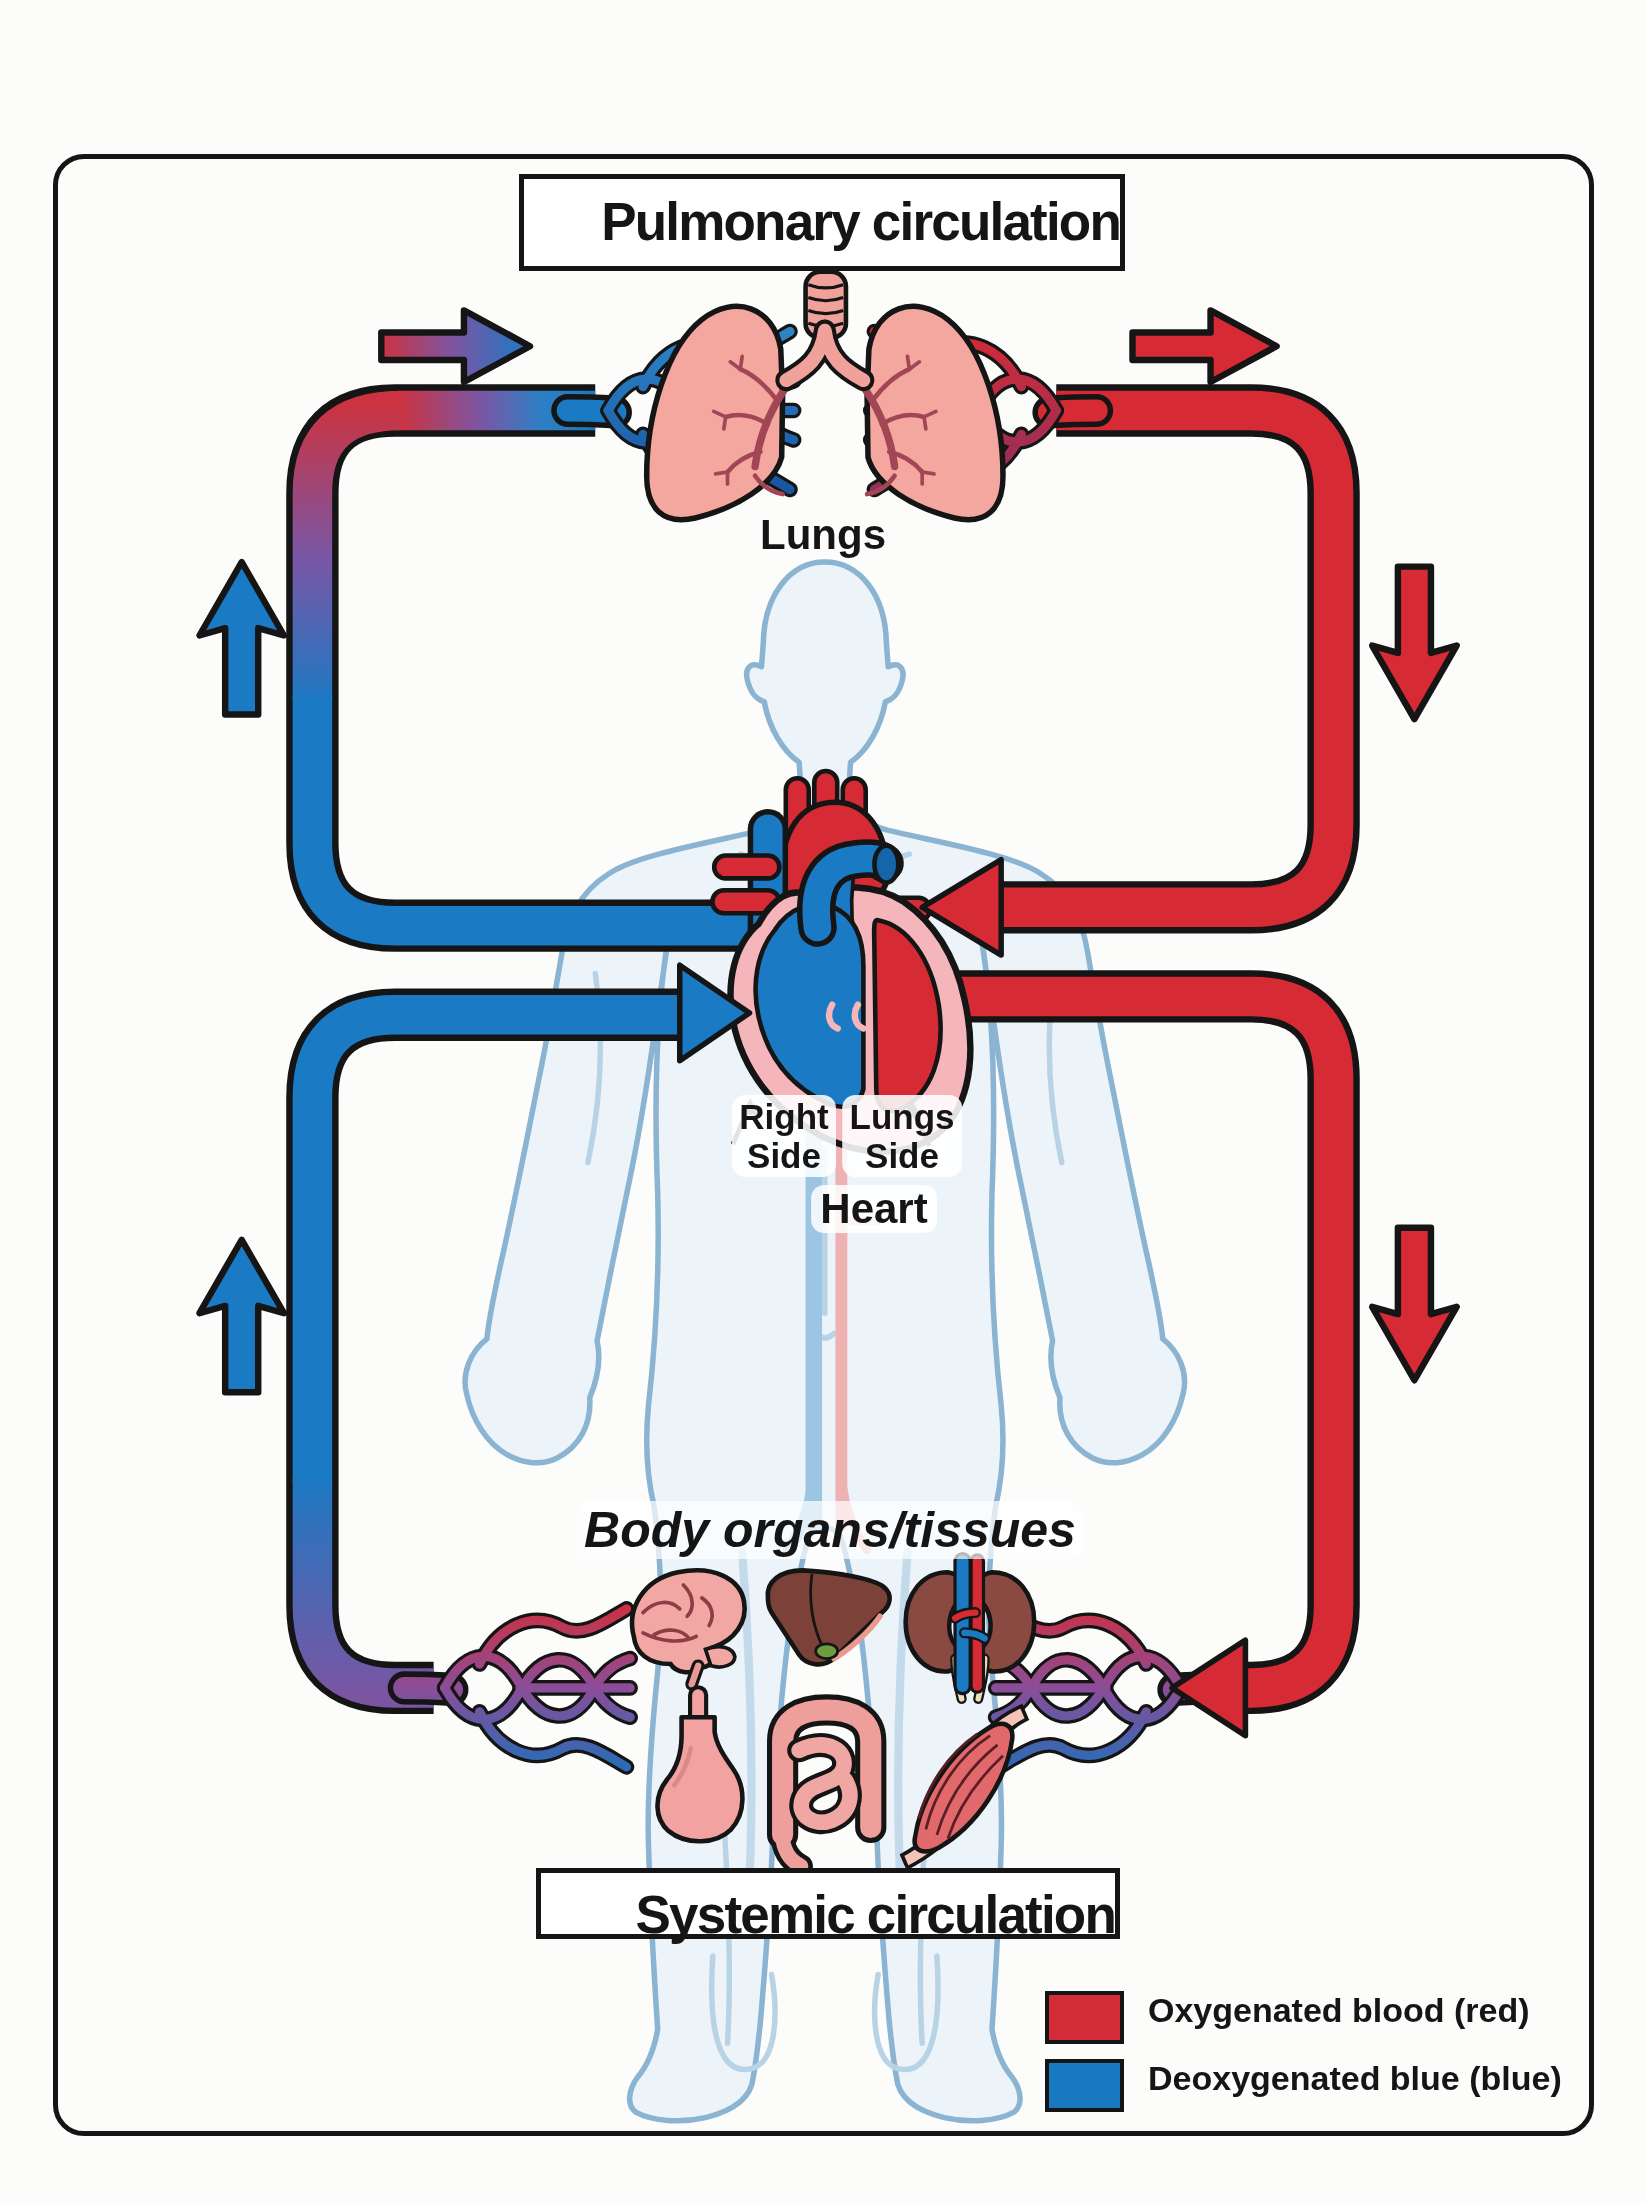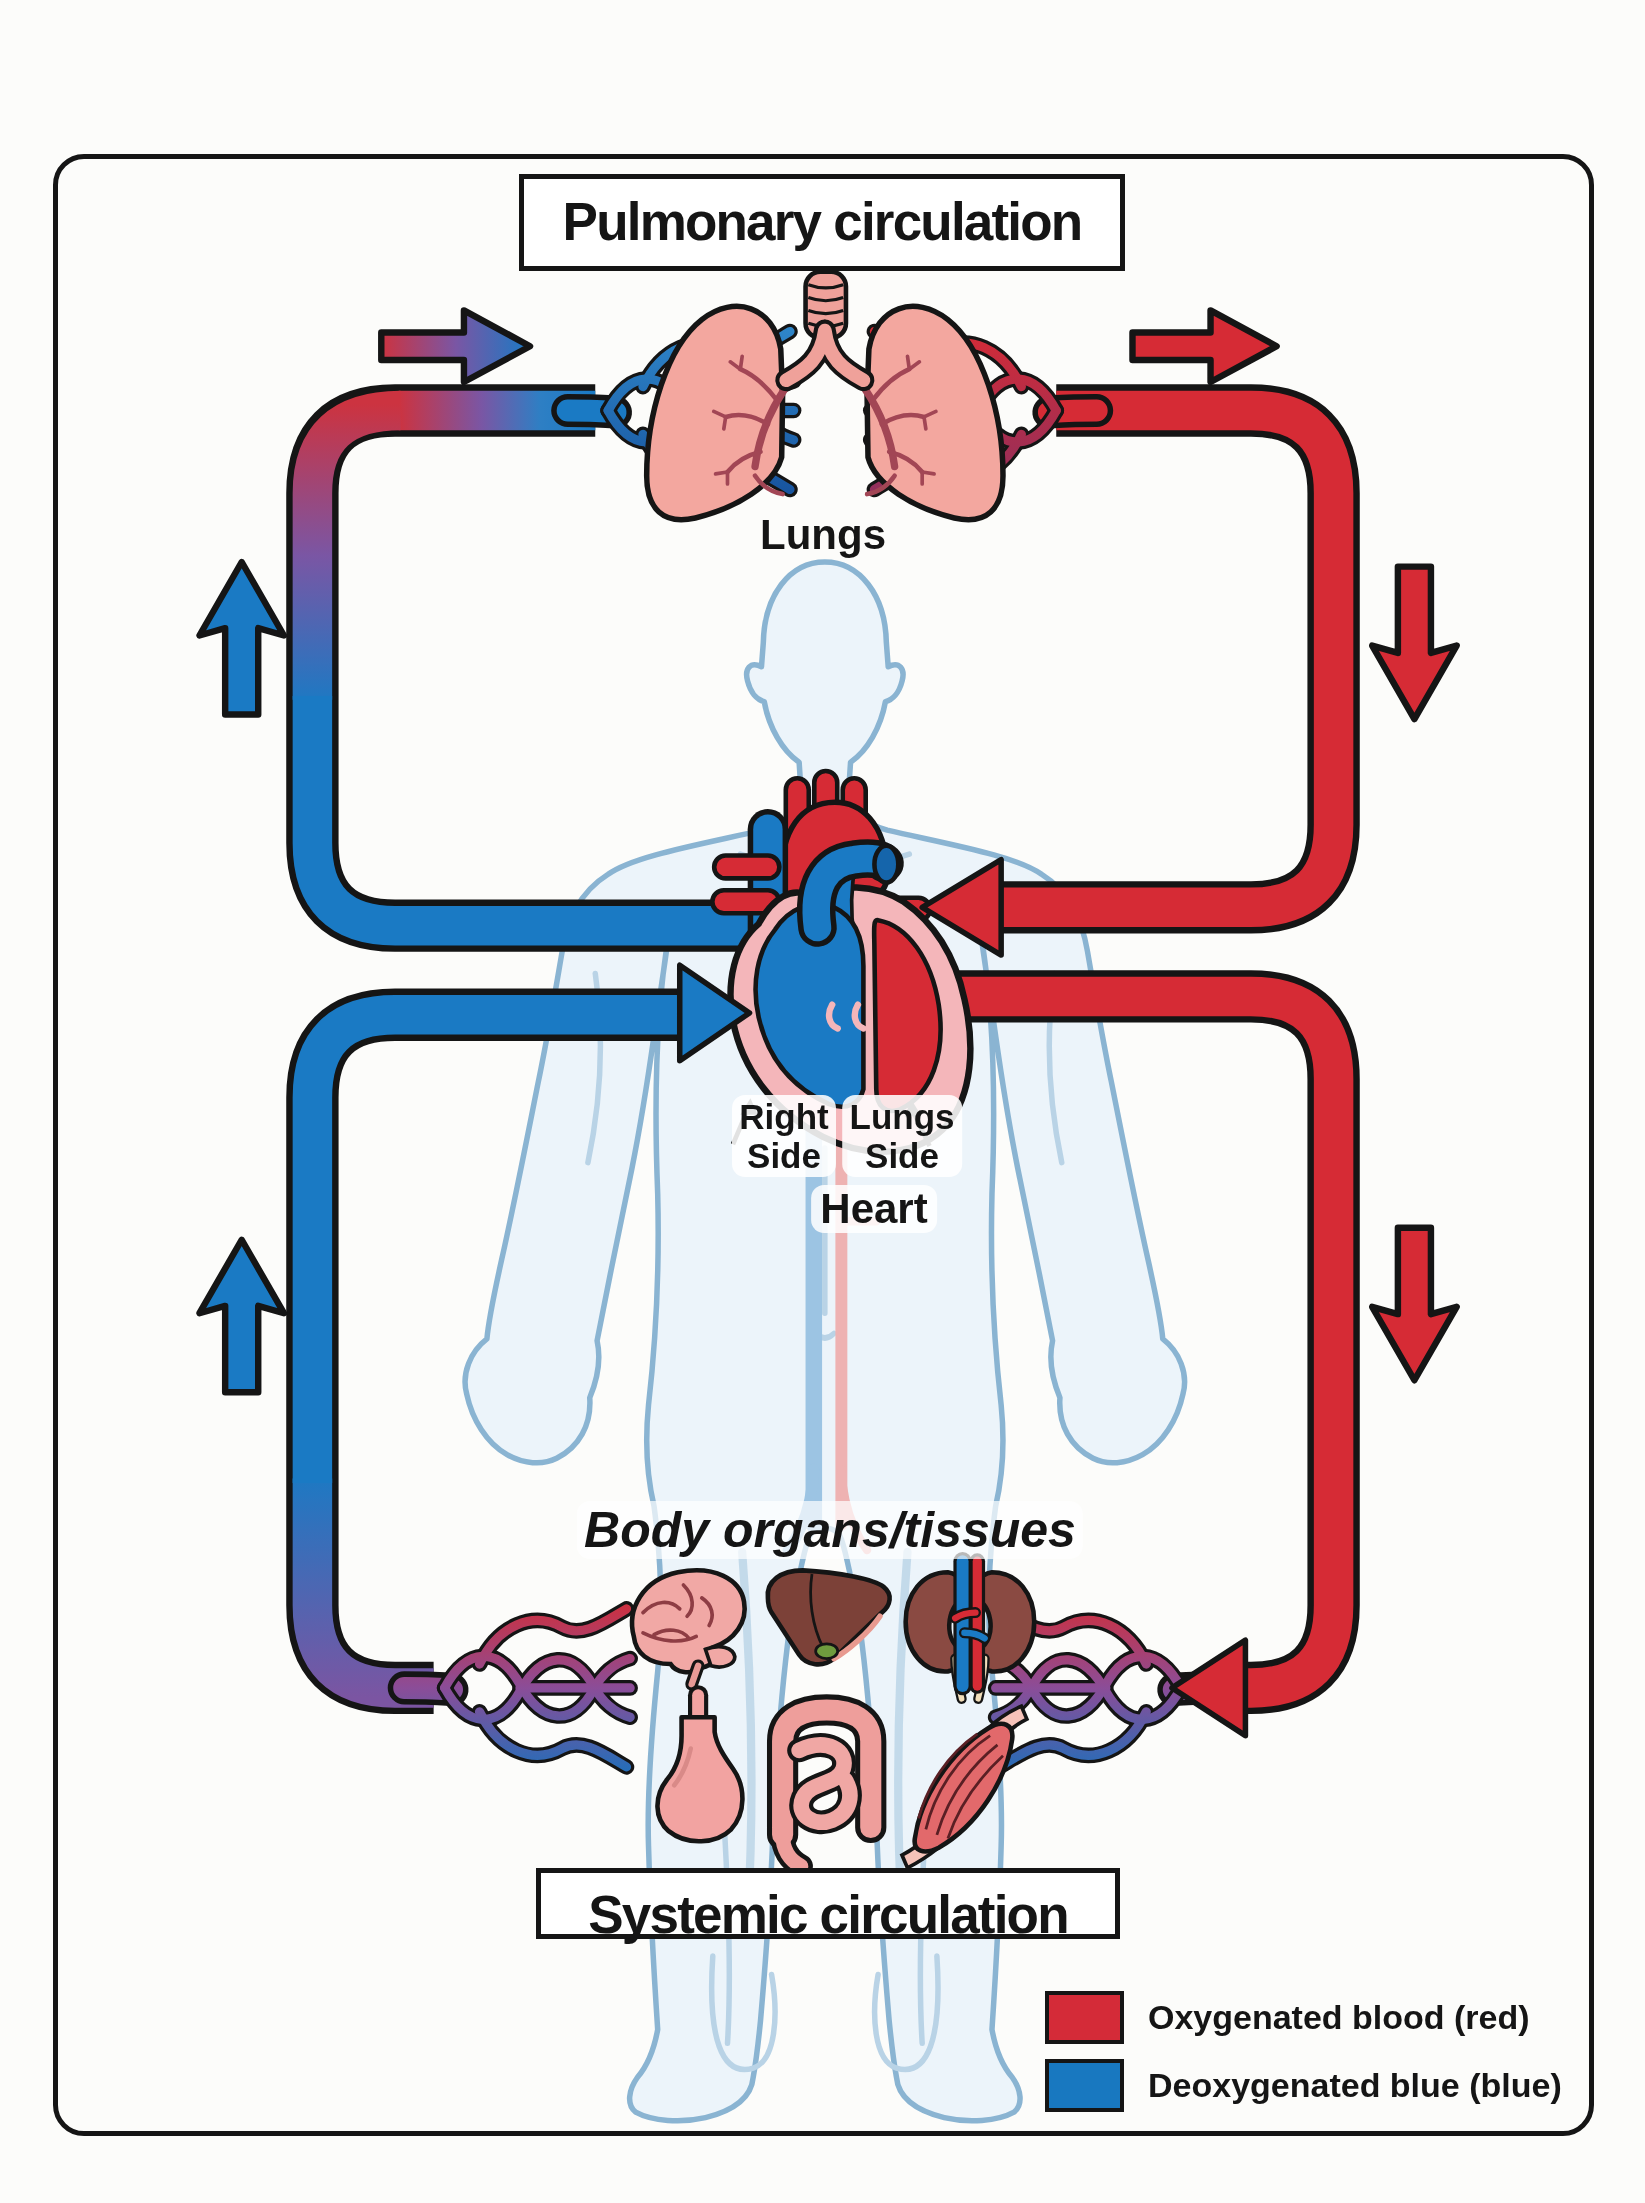--- a/index.html
+++ b/index.html
@@ -4,35 +4,35 @@
 <style>
   html,body{margin:0;padding:0;}
   body{width:1646px;height:2204px;background:#fcfcfa;font-family:"Liberation Sans",sans-serif;}
   .page{position:relative;width:1646px;height:2204px;overflow:hidden;}
   .title{position:absolute;top:24px;left:0;width:100%;text-align:center;
          font-size:72px;font-weight:bold;color:#151515;letter-spacing:-0.9px;}
   .frame{position:absolute;left:53px;top:154px;width:1541px;height:1982px;
          border:5.5px solid #151515;border-radius:31px;box-sizing:border-box;}
   .scene{position:absolute;left:0;top:0;width:1646px;height:2204px;}
   .secbox{position:absolute;background:#fff;border:5.5px solid #151515;box-sizing:border-box;
-          text-align:center;font-weight:bold;color:#151515;letter-spacing:-1.8px;}
+          text-align:right;font-weight:bold;color:#151515;letter-spacing:-1.8px;}
   .secbox.pulmonary{left:519px;top:174px;width:606px;height:97px;font-size:53px;line-height:86px;}
   .secbox.systemic{left:536px;top:1868px;width:584px;height:71px;font-size:53px;line-height:84px;}
   .plain-label{position:absolute;font-weight:bold;color:#151515;text-align:center;
                transform:translateX(-50%);white-space:nowrap;}
   .lbl-lungs{left:823px;top:511px;font-size:42px;}
   .lbl-heart{left:830px;top:1185px;font-size:42px;background:rgba(255,255,255,.85);
              border-radius:13px;padding:0 9.2px;margin-left:44px;}
   .lbl-organs{left:830px;top:1501px;font-size:50px;background:rgba(255,255,255,.7);
               border-radius:13px;padding:0 7.3px;font-style:italic;}
   .side-label{position:absolute;font-size:35px;font-weight:bold;line-height:1.12;text-align:center;
               transform:translateX(-50%);background:rgba(255,255,255,.88);border-radius:13px;
               padding:1.8px 7.3px;color:#151515;}
   .legend{position:absolute;left:1045px;top:1991px;}
-  .legend-row{display:flex;align-items:center;margin-bottom:14.7px;}
+  .legend-row{display:flex;margin-bottom:14.7px;}
   .legend-swatch{width:79px;height:53px;border:4.6px solid #151515;box-sizing:border-box;flex:0 0 auto;}
   .legend-text{margin-left:24px;font-size:34px;font-weight:bold;color:#151515;white-space:nowrap;}
 </style>
 </head>
 <body>
 
 <div class="page">
 
   <div class="frame"></div>
 

